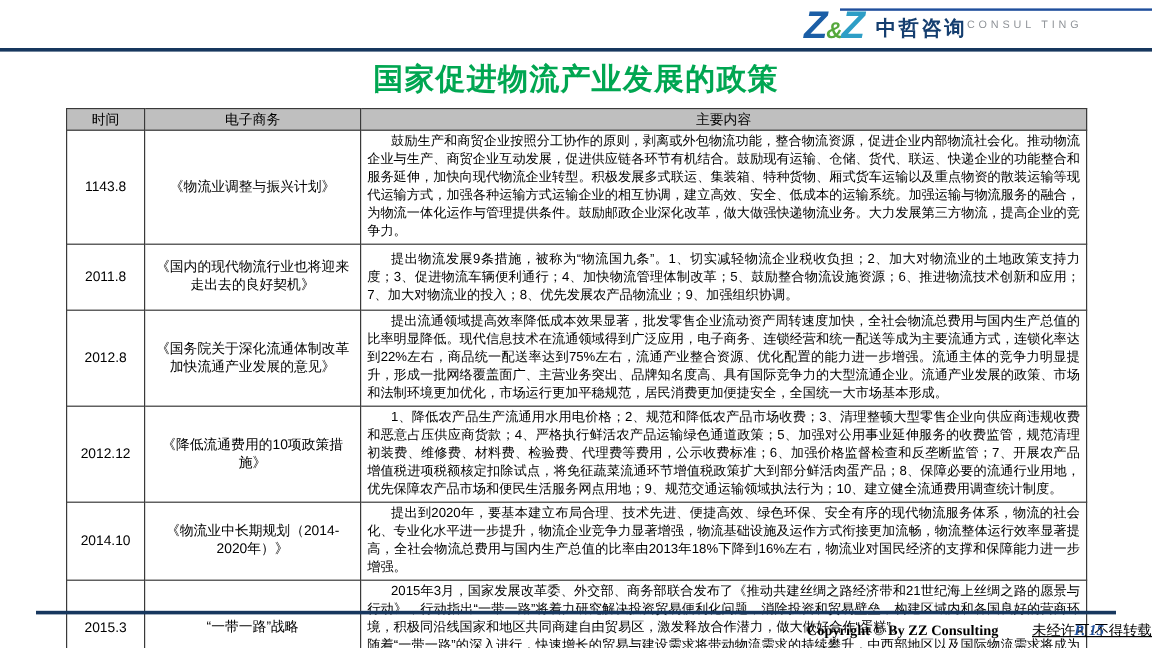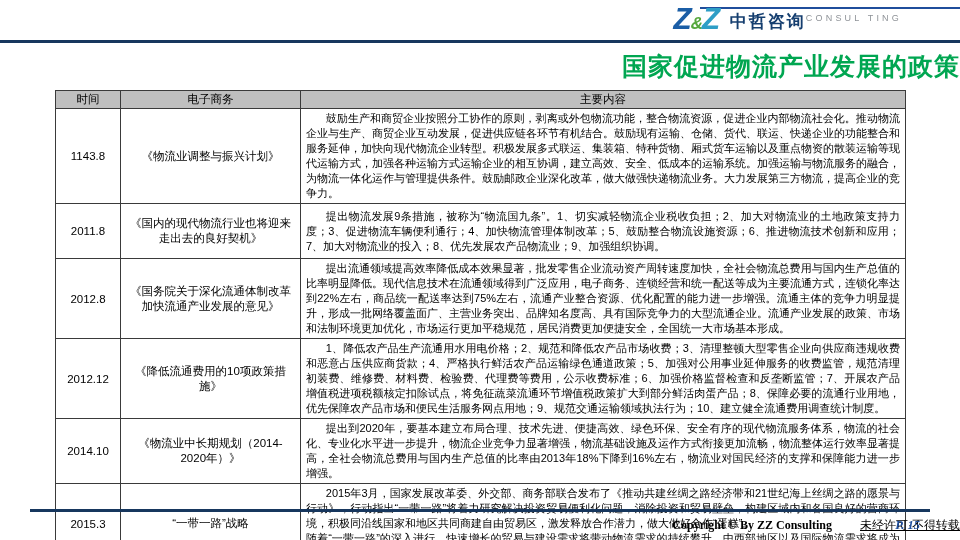--- a/index.html
+++ b/index.html
@@ -7,31 +7,31 @@
   body { font-family: "Liberation Sans", "DejaVu Sans", sans-serif; }
   .slide {
     position: relative; width: 960px; height: 540px;
     background: #ffffff; overflow: hidden; margin: 0 auto;
   }
   
   .header { position: absolute; top: 0; left: 0; width: 960px; height: 42px; background: #fff; }
   .header-accent-line { position: absolute; top: 7px; left: 700px; right: 0; height: 2px; background: #1f4e9c; }
   .header-rule { position: absolute; top: 40px; left: 0; width: 960px; height: 3px; background: #17375e; }
   .logo-wrap { position: absolute; top: 6px; right: 58px; display: flex; align-items: center; gap: 10px; }
-  .logo-zz { font-family: Liberation Mono, monospace; font-weight: bold; font-style: italic; font-size: 32px; line-height: 30px; letter-spacing: -1px; }
+  .logo-zz { font-family: Liberation Sans, sans-serif; font-weight: bold; font-style: italic; font-size: 32px; line-height: 30px; letter-spacing: -1px; }
   .logo-z1 { color: #1b5ea6; }
   .logo-amp { color: #56a83c; font-size: 19px; }
   .logo-z2 { color: #2e9ec6; }
   .logo-text { display: flex; flex-direction: row; align-items: flex-start; line-height: 1.1; }
   .logo-cn { color: #153e6f; font-weight: bold; font-size: 17px; letter-spacing: 2px; }
   .logo-en { color: #8f9398; font-size: 9px; letter-spacing: 3.2px; margin-top: 1px; text-align: center; }
   
   .slide-title {
     position: absolute; top: 48px; left: 0; width: 960px; height: 36px;
-    text-align: right; font-size: 25px; font-weight: bold; color: #00a651;
+    text-align: center; font-size: 25px; font-weight: bold; color: #00a651;
     letter-spacing: 1px; line-height: 36px;
   }
   
   .policy-table {
     position: absolute; top: 90px; left: 55px; width: 850px;
     border-collapse: collapse; table-layout: fixed;
     font-size: 11px; color: #000;
   }
   .policy-table th, .policy-table td { border: 1px solid #3a3a3a; vertical-align: middle; }
   .policy-table th {

